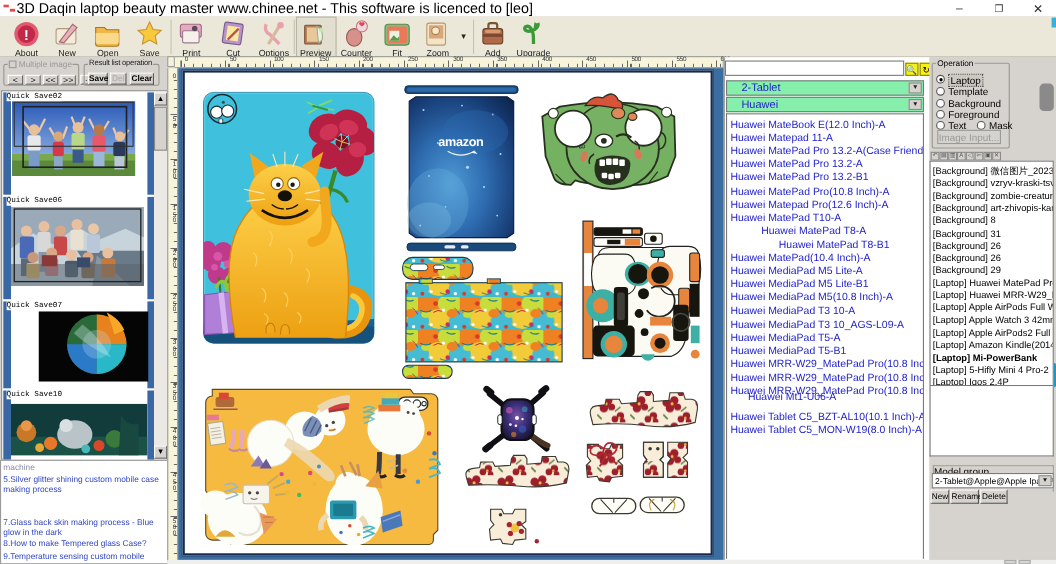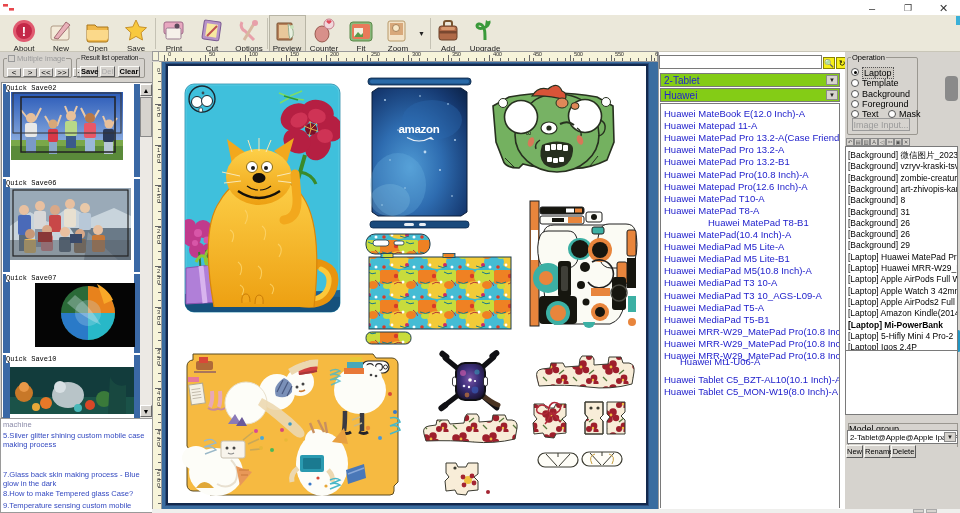--- a/index.html
+++ b/index.html
@@ -34,21 +34,21 @@
 #hruler{left:159px;top:51px;width:499px;height:11px;background:#f7f4da;border:1px solid #9a9a9a;border-left:none}
 #vruler{left:152px;top:62px;width:10px;height:451px;background:#f7f4da;border:1px solid #9a9a9a;border-top:none}
 .rnum{position:absolute;font-size:5.8px;color:#333;line-height:5.6px;letter-spacing:-0.3px}
 
 #canvas{left:162px;top:62px;width:496px;height:447px;background:#3a6da0;overflow:hidden}
 #page{position:absolute;left:4px;top:2px;width:482px;height:441px;background:#fff;border:2px solid #13294d;box-shadow:0 0 0 1px #2a4d7e}
 
 #midp{left:658px;top:52px;width:187px;height:457px;background:#fff;border-left:1px solid #9a9a9a}
 #search{position:absolute;left:0px;top:3px;width:163px;height:14px;background:#fff;border:1px solid #7a7a7a}
 .ybtn{position:absolute;top:5px;width:12px;height:12px;background:#f6ef1a;border:1px solid #8a8500;font-size:8px;text-align:center;line-height:11px}
-.combo{position:absolute;left:1px;width:180px;height:14px;background:#84cc16;border:1px solid #7a7a7a;font-size:10px;color:#2222cc;padding-left:3px;line-height:13px}
+.combo{position:absolute;left:1px;width:180px;height:14px;background:#86efac;border:1px solid #7a7a7a;font-size:10px;color:#2222cc;padding-left:13px;line-height:13px}
 .cArrow{position:absolute;right:1px;top:1px;width:12px;height:10px;background:#d6d3ce;border:1px solid #8a8a8a;font-size:6px;text-align:center;line-height:9px;color:#222}
 #hlist{position:absolute;left:1px;top:51px;width:180px;height:405px;border:1px solid #7a7a7a;border-bottom:none;background:#fff;overflow:hidden}
 #hlist .hi{position:absolute;left:3px;font-size:9.5px;color:#2222cc;white-space:nowrap}
 
 #rightp{left:845px;top:52px;width:115px;height:457px;background:#d6d3ce}
 .radio{position:absolute;width:8px;height:8px;border:1px solid #555;border-radius:50%;background:#fff}
 .radio.sel::after{content:"";position:absolute;left:2px;top:2px;width:3px;height:3px;background:#000;border-radius:50%}
 .rlbl{position:absolute;font-size:9px;color:#000;white-space:nowrap}
 #imginput{position:absolute;left:7px;top:66px;width:58px;height:13px;border:1px solid #9a9a9a;background:#d6d3ce;color:#9a9a9a;font-size:9px;text-align:center;line-height:12px}
 .mico{position:absolute;top:86px;width:8px;height:8px;background:#d6d3ce;border:1px solid #8a8a8a;font-size:5.5px;line-height:7px;text-align:center;color:#555}
@@ -62,20 +62,21 @@
 #statusbar{left:152px;top:509px;width:808px;height:4px;background:#efefed}
 </style></head>
 <body>
 <div id="app">
 
   <div class="abs" id="title">
     <svg class="abs" id="ticon" viewBox="0 0 11 7">
         <rect x="0" y="0" width="5" height="2.6" fill="#e8474c"></rect>
         <rect x="6" y="4" width="5" height="2.6" fill="#e8474c"></rect>
       </svg>
+    <span class="txt">3D Daqin laptop beauty master www.chinee.net - This software is licenced to [leo]</span>
     <span class="winbtn" style="left:869px">–</span>
     <span class="winbtn" style="left:904px;font-size:9px;top:3px">❐</span>
     <span class="winbtn" style="left:939px">✕</span>
   </div>
 
   <div class="abs" id="toolbar">
     <div id="prevbox"></div>
     <div class="tbsep" style="left:155px"></div>
     <div class="tbsep" style="left:267px"></div>
     <div class="tbsep" style="left:430px"></div>
@@ -790,21 +791,21 @@
     <div class="combo" style="top:36px">Huawei<span class="cArrow">▼</span></div>
     <div id="hlist">
         <div class="hi" style="top: 4px;">Huawei MateBook E(12.0 Inch)-A</div>
         <div class="hi" style="top: 16.1px;">Huawei Matepad 11-A</div>
         <div class="hi" style="top: 28.2px;">Huawei MatePad Pro 13.2-A(Case Friendly)</div>
         <div class="hi" style="top: 40.3px;">Huawei MatePad Pro 13.2-A</div>
         <div class="hi" style="top: 52.4px;">Huawei MatePad Pro 13.2-B1</div>
         <div class="hi" style="top: 64.5px;">Huawei MatePad Pro(10.8 Inch)-A</div>
         <div class="hi" style="top: 76.6px;">Huawei Matepad Pro(12.6 Inch)-A</div>
         <div class="hi" style="top: 88.7px;">Huawei MatePad T10-A</div>
-        <div class="hi" style="top: 100.8px;">Huawei MatePad T8-A</div>
+        <div class="hi" style="top: 100.8px; margin-left: 28px;">Huawei MatePad T8-A</div>
         <div class="hi" style="top: 112.9px; padding-left: 44px;">Huawei MatePad T8-B1</div>
         <div class="hi" style="top: 125px;">Huawei MatePad(10.4 Inch)-A</div>
         <div class="hi" style="top: 137.1px;">Huawei MediaPad M5 Lite-A</div>
         <div class="hi" style="top: 149.2px;">Huawei MediaPad M5 Lite-B1</div>
         <div class="hi" style="top: 161.3px;">Huawei MediaPad M5(10.8 Inch)-A</div>
         <div class="hi" style="top: 173.4px;">Huawei MediaPad T3 10-A</div>
         <div class="hi" style="top: 185.5px;">Huawei MediaPad T3 10_AGS-L09-A</div>
         <div class="hi" style="top: 197.6px;">Huawei MediaPad T5-A</div>
         <div class="hi" style="top: 209.7px;">Huawei MediaPad T5-B1</div>
         <div class="hi" style="top: 221.8px;">Huawei MRR-W29_MatePad Pro(10.8 Inch)-A</div>

